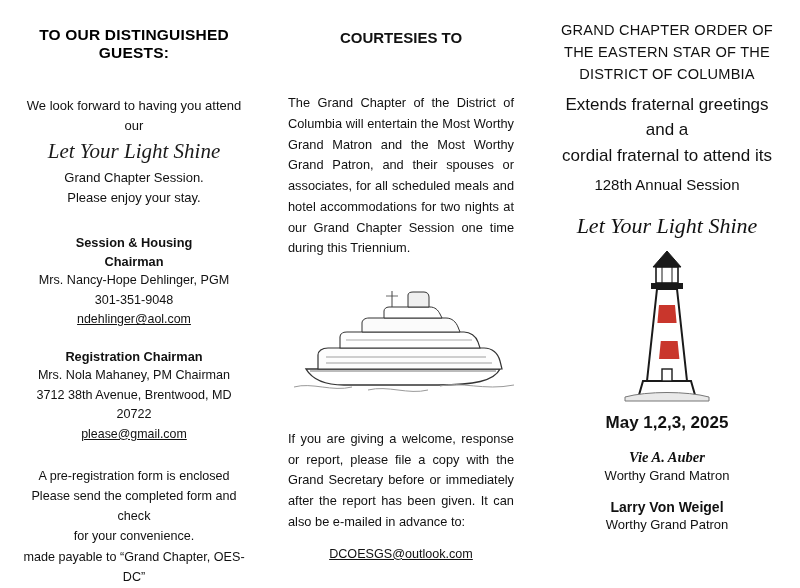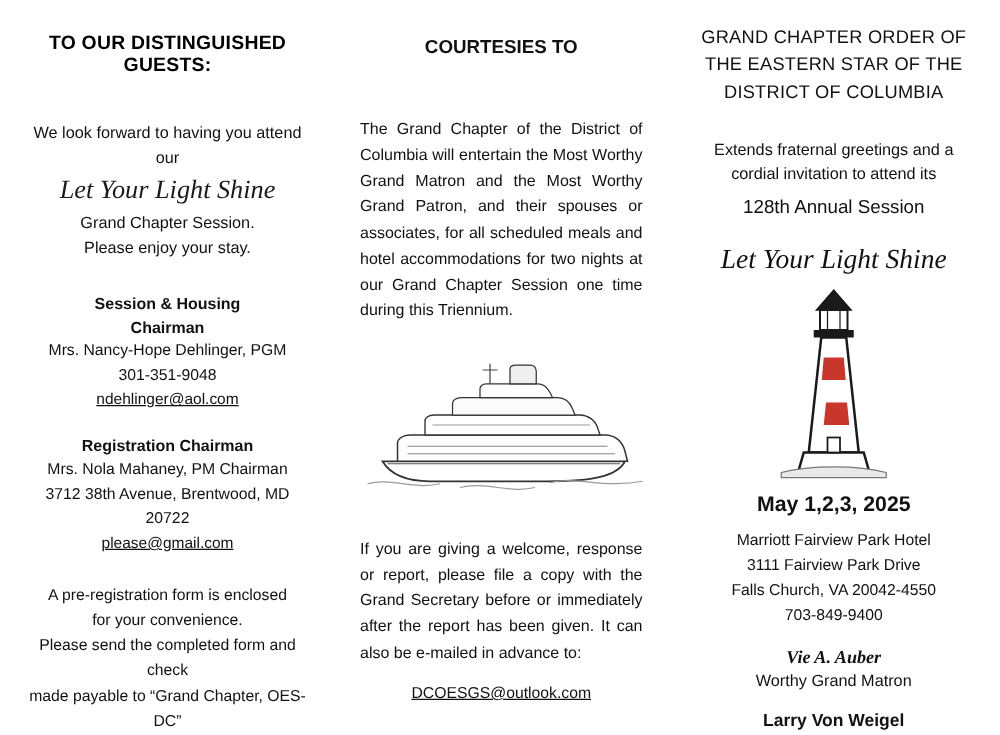--- a/index.html
+++ b/index.html
@@ -124,23 +124,23 @@
   
   .right-head {
     text-align: center;
     font-weight: normal;
     font-size: 14.6px;
     line-height: 1.5;
     letter-spacing: 0.2px;
   }
   .right-sub {
     text-align: center;
-    font-size: 13px;
+    font-size: 17px;
     line-height: 1.5;
-    margin-top: 24px;
+    margin-top: 6px;
   }
   .right-session {
     text-align: center;
     font-weight: normal;
     font-size: 15px;
     margin-top: 8px;
   }
   .right-script {
     font-family: "Liberation Serif", serif;
     font-style: italic;
@@ -211,22 +211,22 @@
 
     <div class="block">
       <div class="hd">Registration Chairman</div>
       <div>Mrs. Nola Mahaney, PM Chairman</div>
       <div>3712 38th Avenue, Brentwood, MD 20722</div>
       <div class="email-u">please@gmail.com</div>
     </div>
 
     <div class="left-foot">
       <div>A pre-registration form is enclosed</div>
+      <div>Please send the completed form and check</div>
       <div>for your convenience.</div>
-      <div>Please send the completed form and check</div>
       <div>made payable to “Grand Chapter, OES-DC”</div>
       <div class="or-line">or</div>
 
     </div>
 
   </div>
 
   <div class="panel panel-mid">
     <div class="mid-title">
       <div>COURTESIES TO</div>
@@ -273,21 +273,21 @@
 
   <div class="panel panel-right">
     <div class="right-head">
       <div>GRAND CHAPTER ORDER OF</div>
       <div>THE EASTERN STAR OF THE</div>
       <div>DISTRICT OF COLUMBIA</div>
     </div>
 
     <div class="right-sub">
       <div>Extends fraternal greetings and a</div>
-      <div>cordial invitation to attend its</div>
+      <div>cordial fraternal to attend its</div>
     </div>
 
     <div class="right-session">128th Annual Session</div>
 
     <div class="right-script">Let Your Light Shine</div>
 
     <div class="lighthouse-wrap">
       <svg viewBox="0 0 120 160" width="120" height="160" style="display:block;margin:0 auto;">
 
         <path d="M60 6 L74 22 L46 22 Z" fill="#1a1a1a" stroke="#1a1a1a" stroke-width="1"></path>
@@ -306,26 +306,20 @@
         <path d="M36 136 L84 136 L88 150 L32 150 Z" fill="#ffffff" stroke="#1a1a1a" stroke-width="2"></path>
 
         <rect x="55" y="124" width="10" height="12" fill="#ffffff" stroke="#1a1a1a" stroke-width="1.4"></rect>
 
         <path d="M18 152 C40 146 80 146 102 152 L102 156 L18 156 Z" fill="#e9e9e9" stroke="#777" stroke-width="1"></path>
       </svg>
     </div>
 
     <div class="right-date">May 1,2,3, 2025</div>
 
-    <div class="right-hotel">
-      <div>Marriott Fairview Park Hotel</div>
-      <div>3111 Fairview Park Drive</div>
-      <div>Falls Church, VA 20042-4550</div>
-      <div>703-849-9400</div>
-    </div>
 
     <div class="officer">
       <div class="nm">Vie A. Auber</div>
       <div class="ttl">Worthy Grand Matron</div>
     </div>
 
     <div class="officer sans">
       <div class="nm">Larry Von Weigel</div>
       <div class="ttl">Worthy Grand Patron</div>
     </div>

